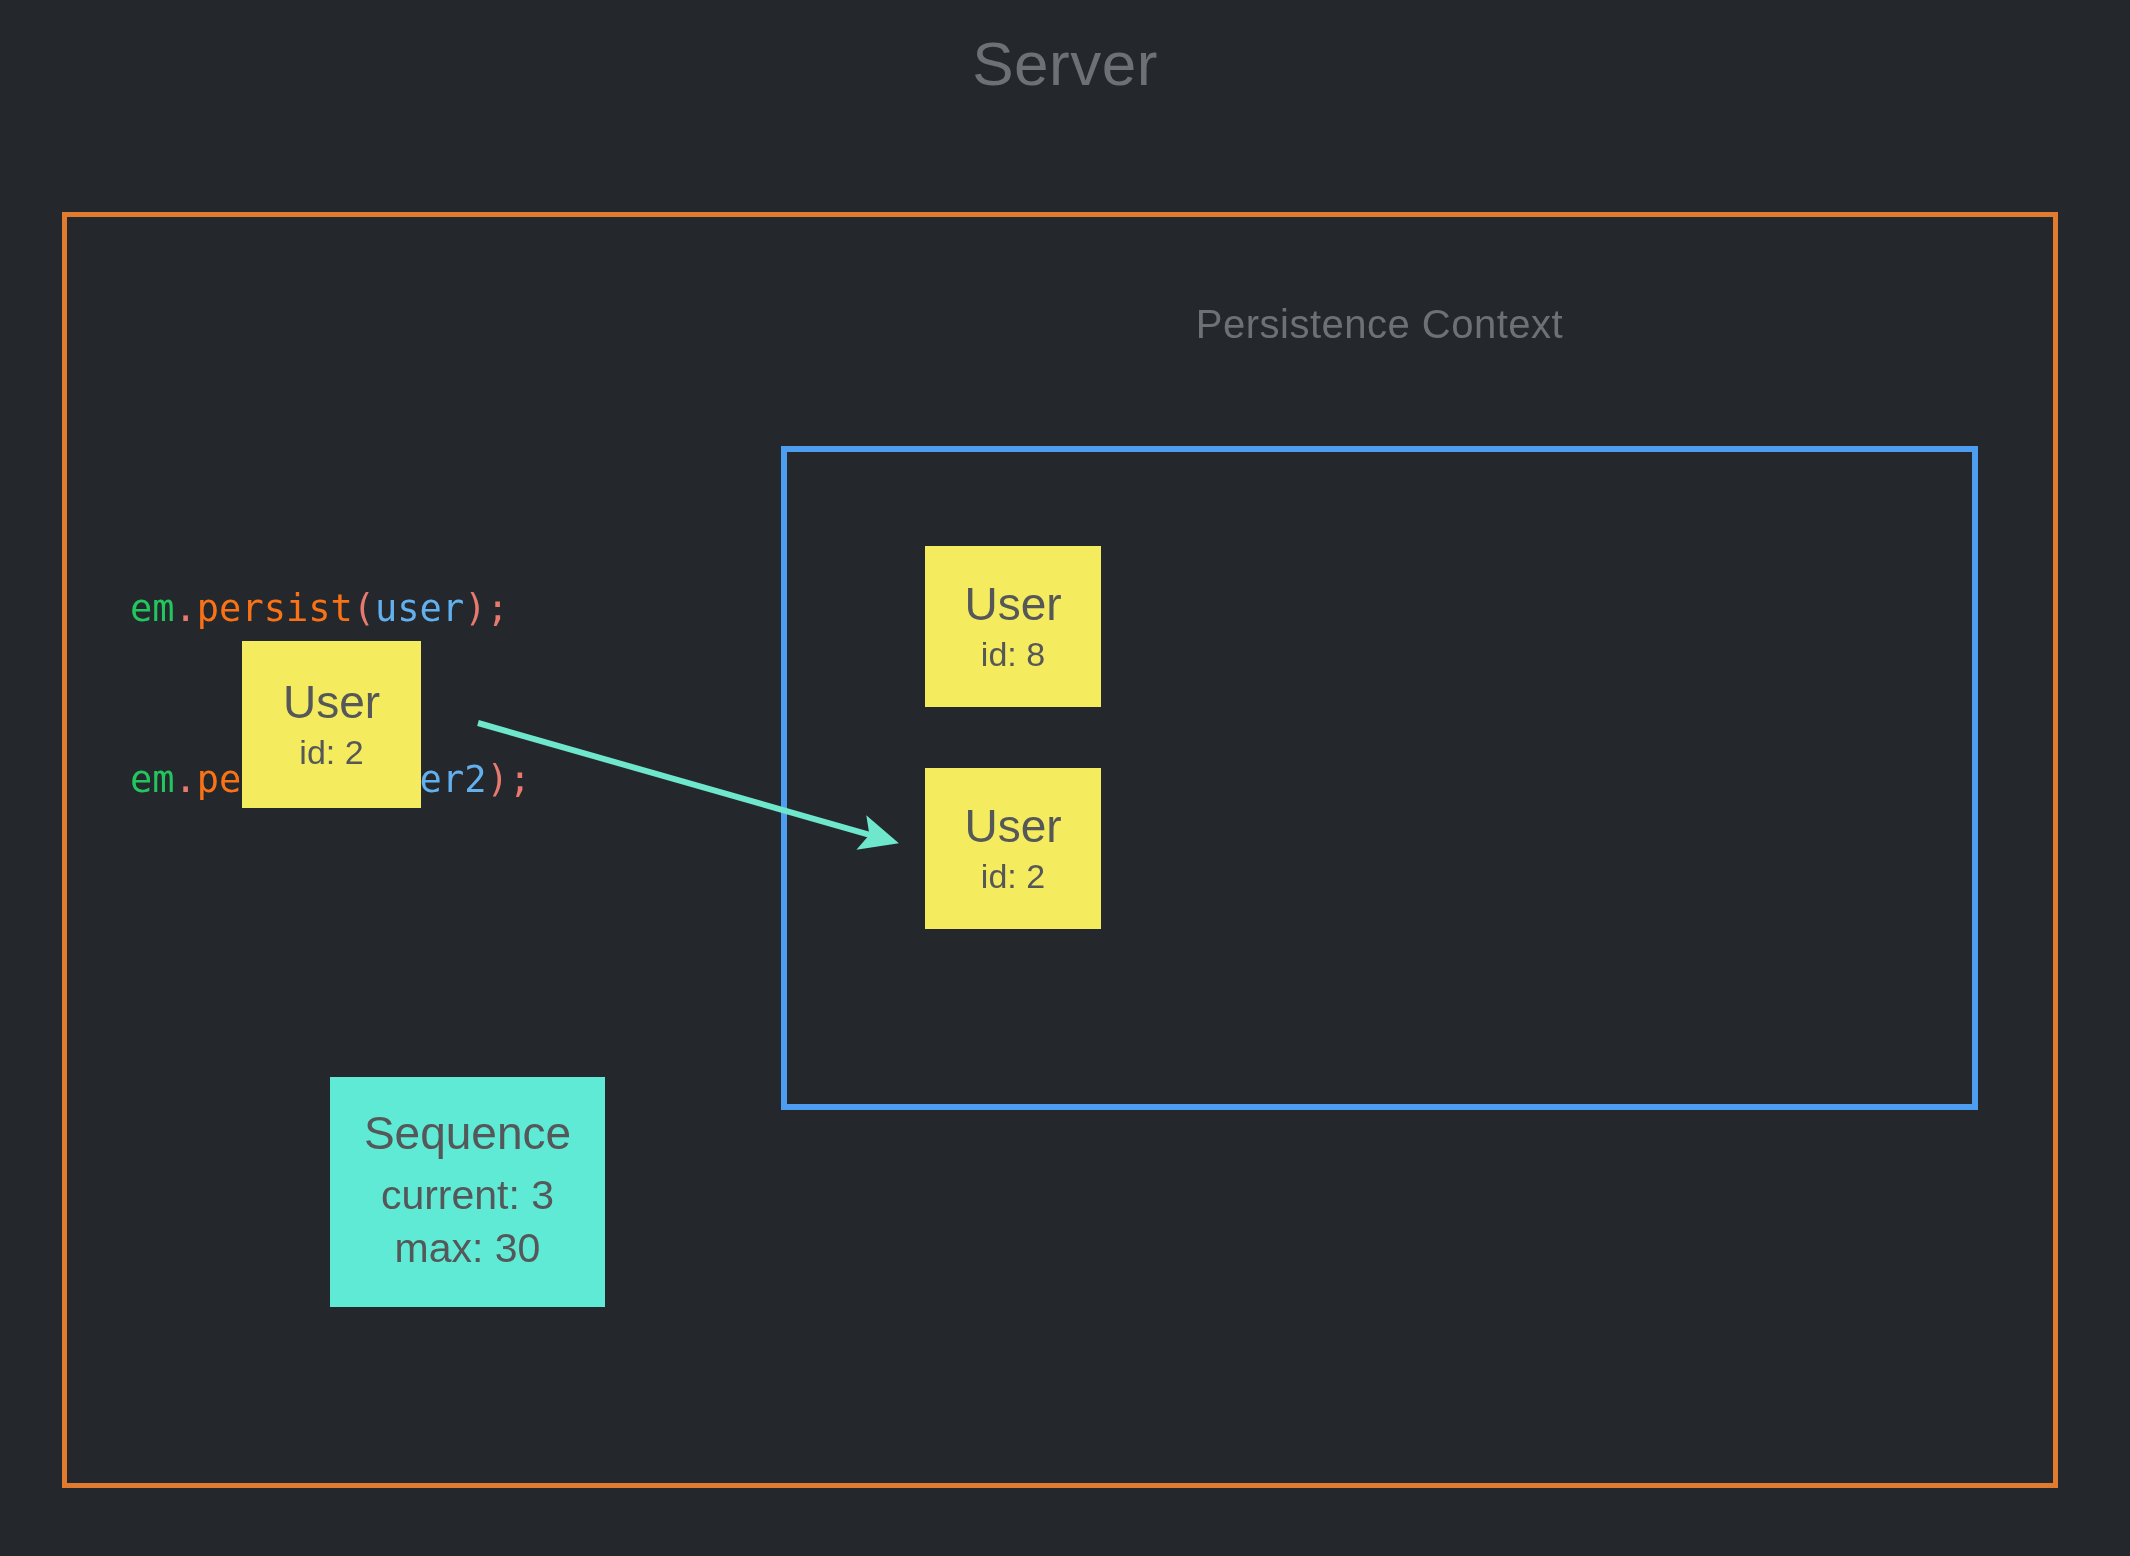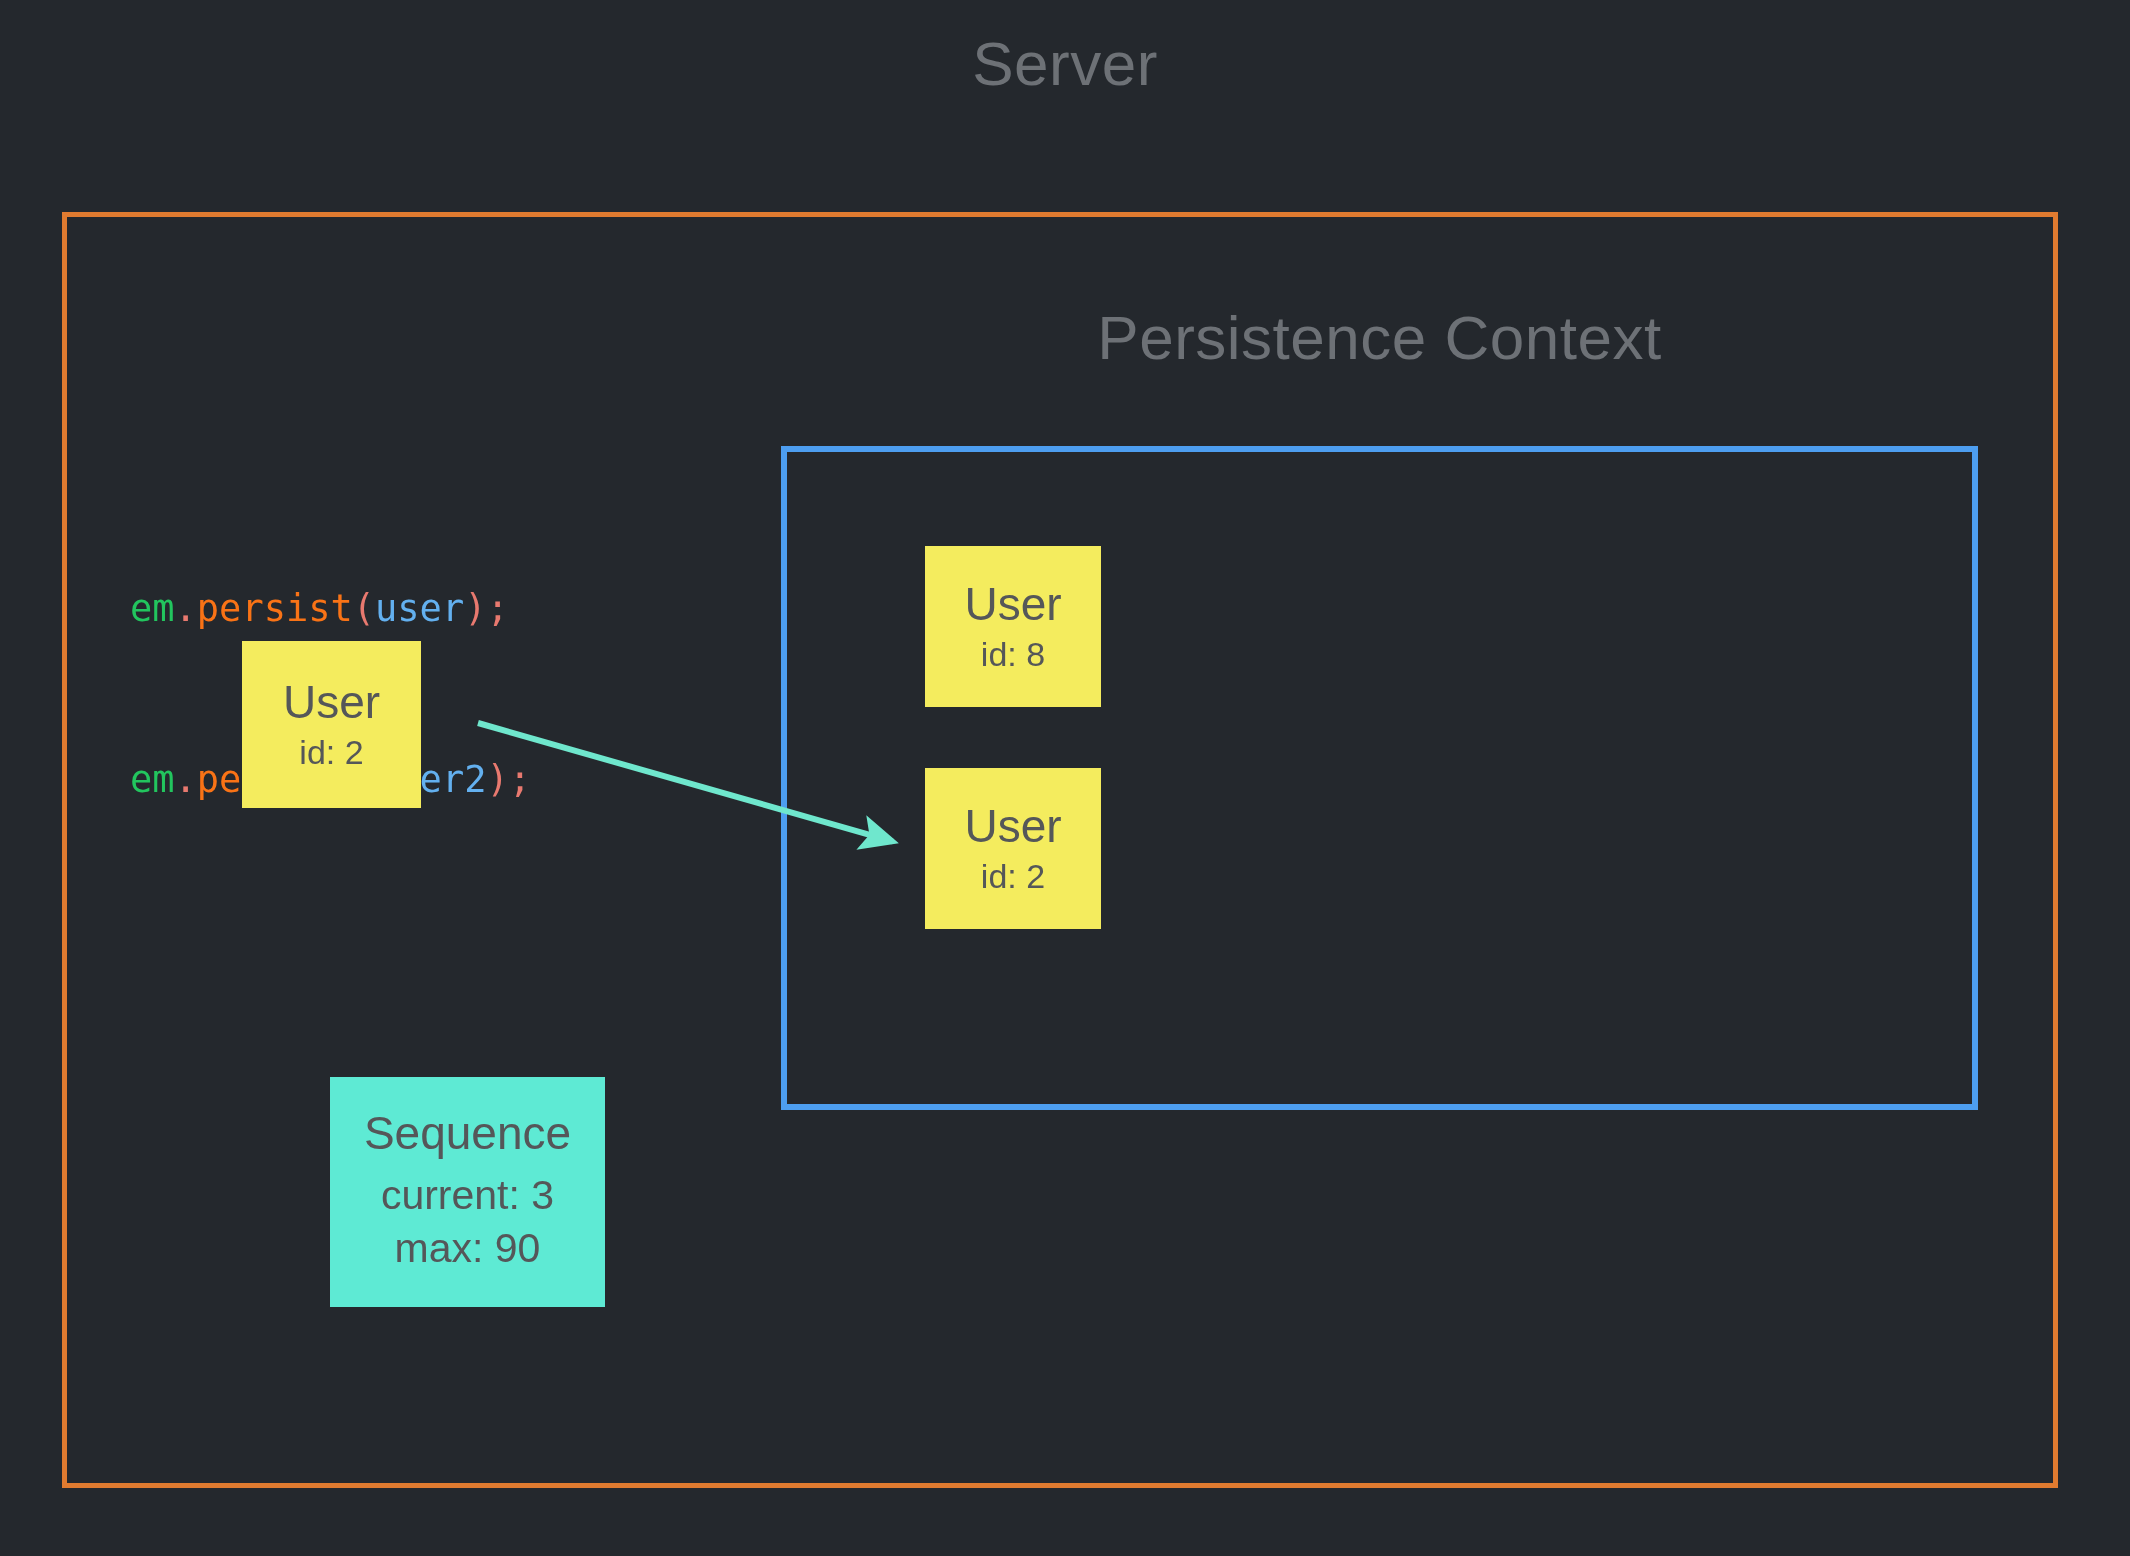--- a/index.html
+++ b/index.html
@@ -30,21 +30,21 @@
     top: 28px;
     width: 2130px;
     text-align: center;
     font-size: 62px;
   }
   #pc-title {
     left: 781px;
     top: 302px;
     width: 1197px;
     text-align: center;
-    font-size: 62px;
+    font-size: 40px;
   }
 
   
   #server-box {
     position: absolute;
     left: 62px;
     top: 212px;
     width: 1996px;
     height: 1276px;
     border: 5px solid #e07b30;
@@ -151,21 +151,21 @@
   </div>
 
   <div class="card" id="card-user-2" style="background: rgb(244, 236, 94);">
     <div class="card-title" style="color: rgb(85, 87, 89);">User</div>
     <div class="card-line" style="color: rgb(85, 87, 89);">id: 2</div>
   </div>
 
   <div class="card" id="card-sequence" style="background: #5eead4;">
     <div class="card-title" style="color: rgb(85, 87, 89);">Sequence</div>
     <div class="card-line" style="color: rgb(85, 87, 89);">current: 3</div>
-    <div class="card-line" style="color: rgb(85, 87, 89);">max: 90</div>
+    <div class="card-line" style="color: rgb(85, 87, 89);">max: 30</div>
   </div>
 
   <svg id="persist-arrow" viewBox="0 0 2130 1556">
     <defs>
       <marker id="arrowhead" markerWidth="7" markerHeight="7" refX="5.4" refY="3" orient="auto">
         <path d="M0,0 L6.5,3 L0,6 L1.4,3 Z" fill="#6fe7cd"></path>
       </marker>
     </defs>
     <line id="arrow-line" x1="478" y1="723" x2="892.5001886806693" y2="841.4286253373341" stroke="#6fe7cd" stroke-width="6" marker-end="url(#arrowhead)"></line>
   </svg>

